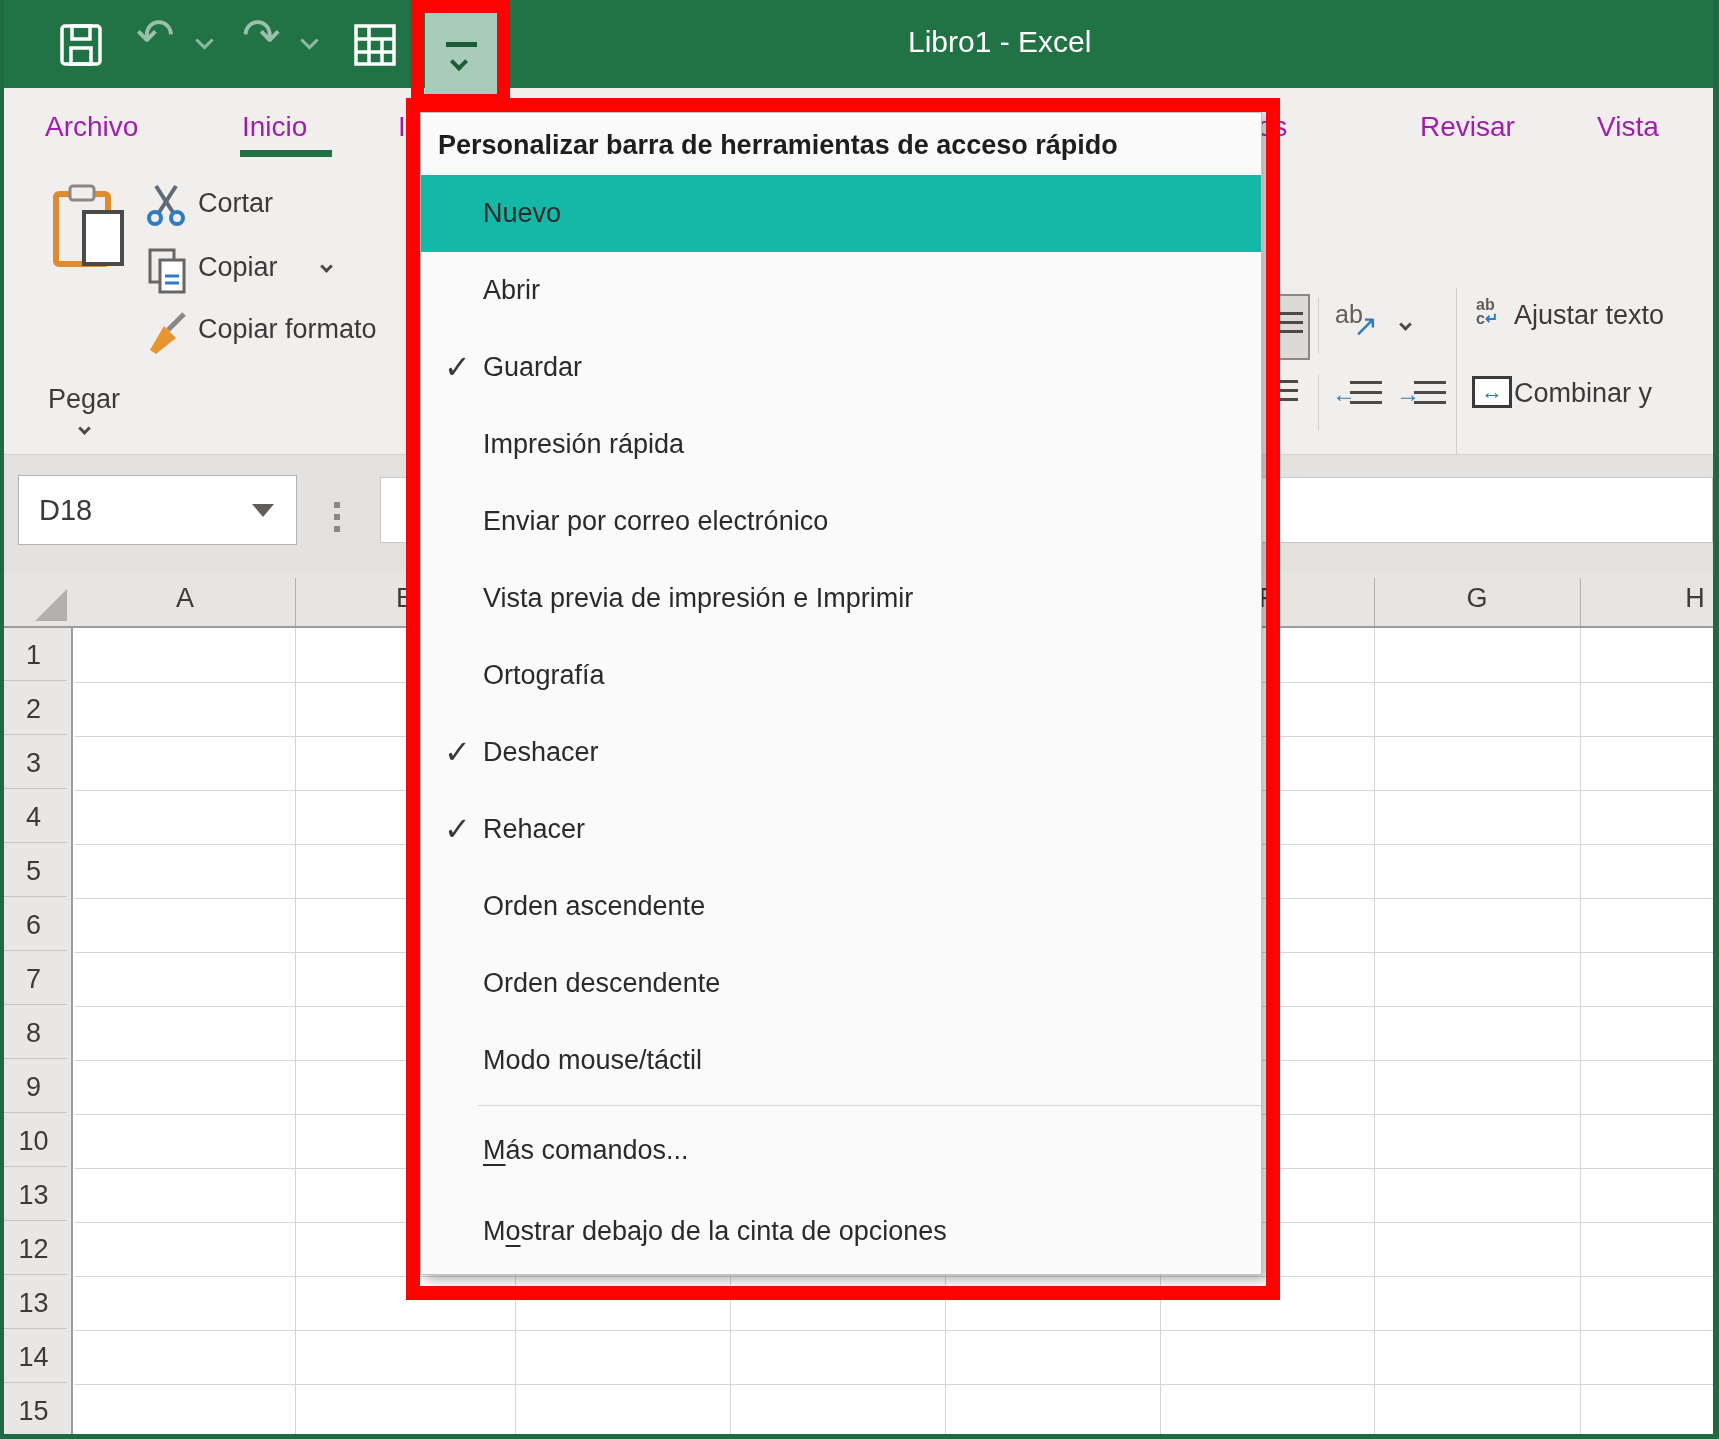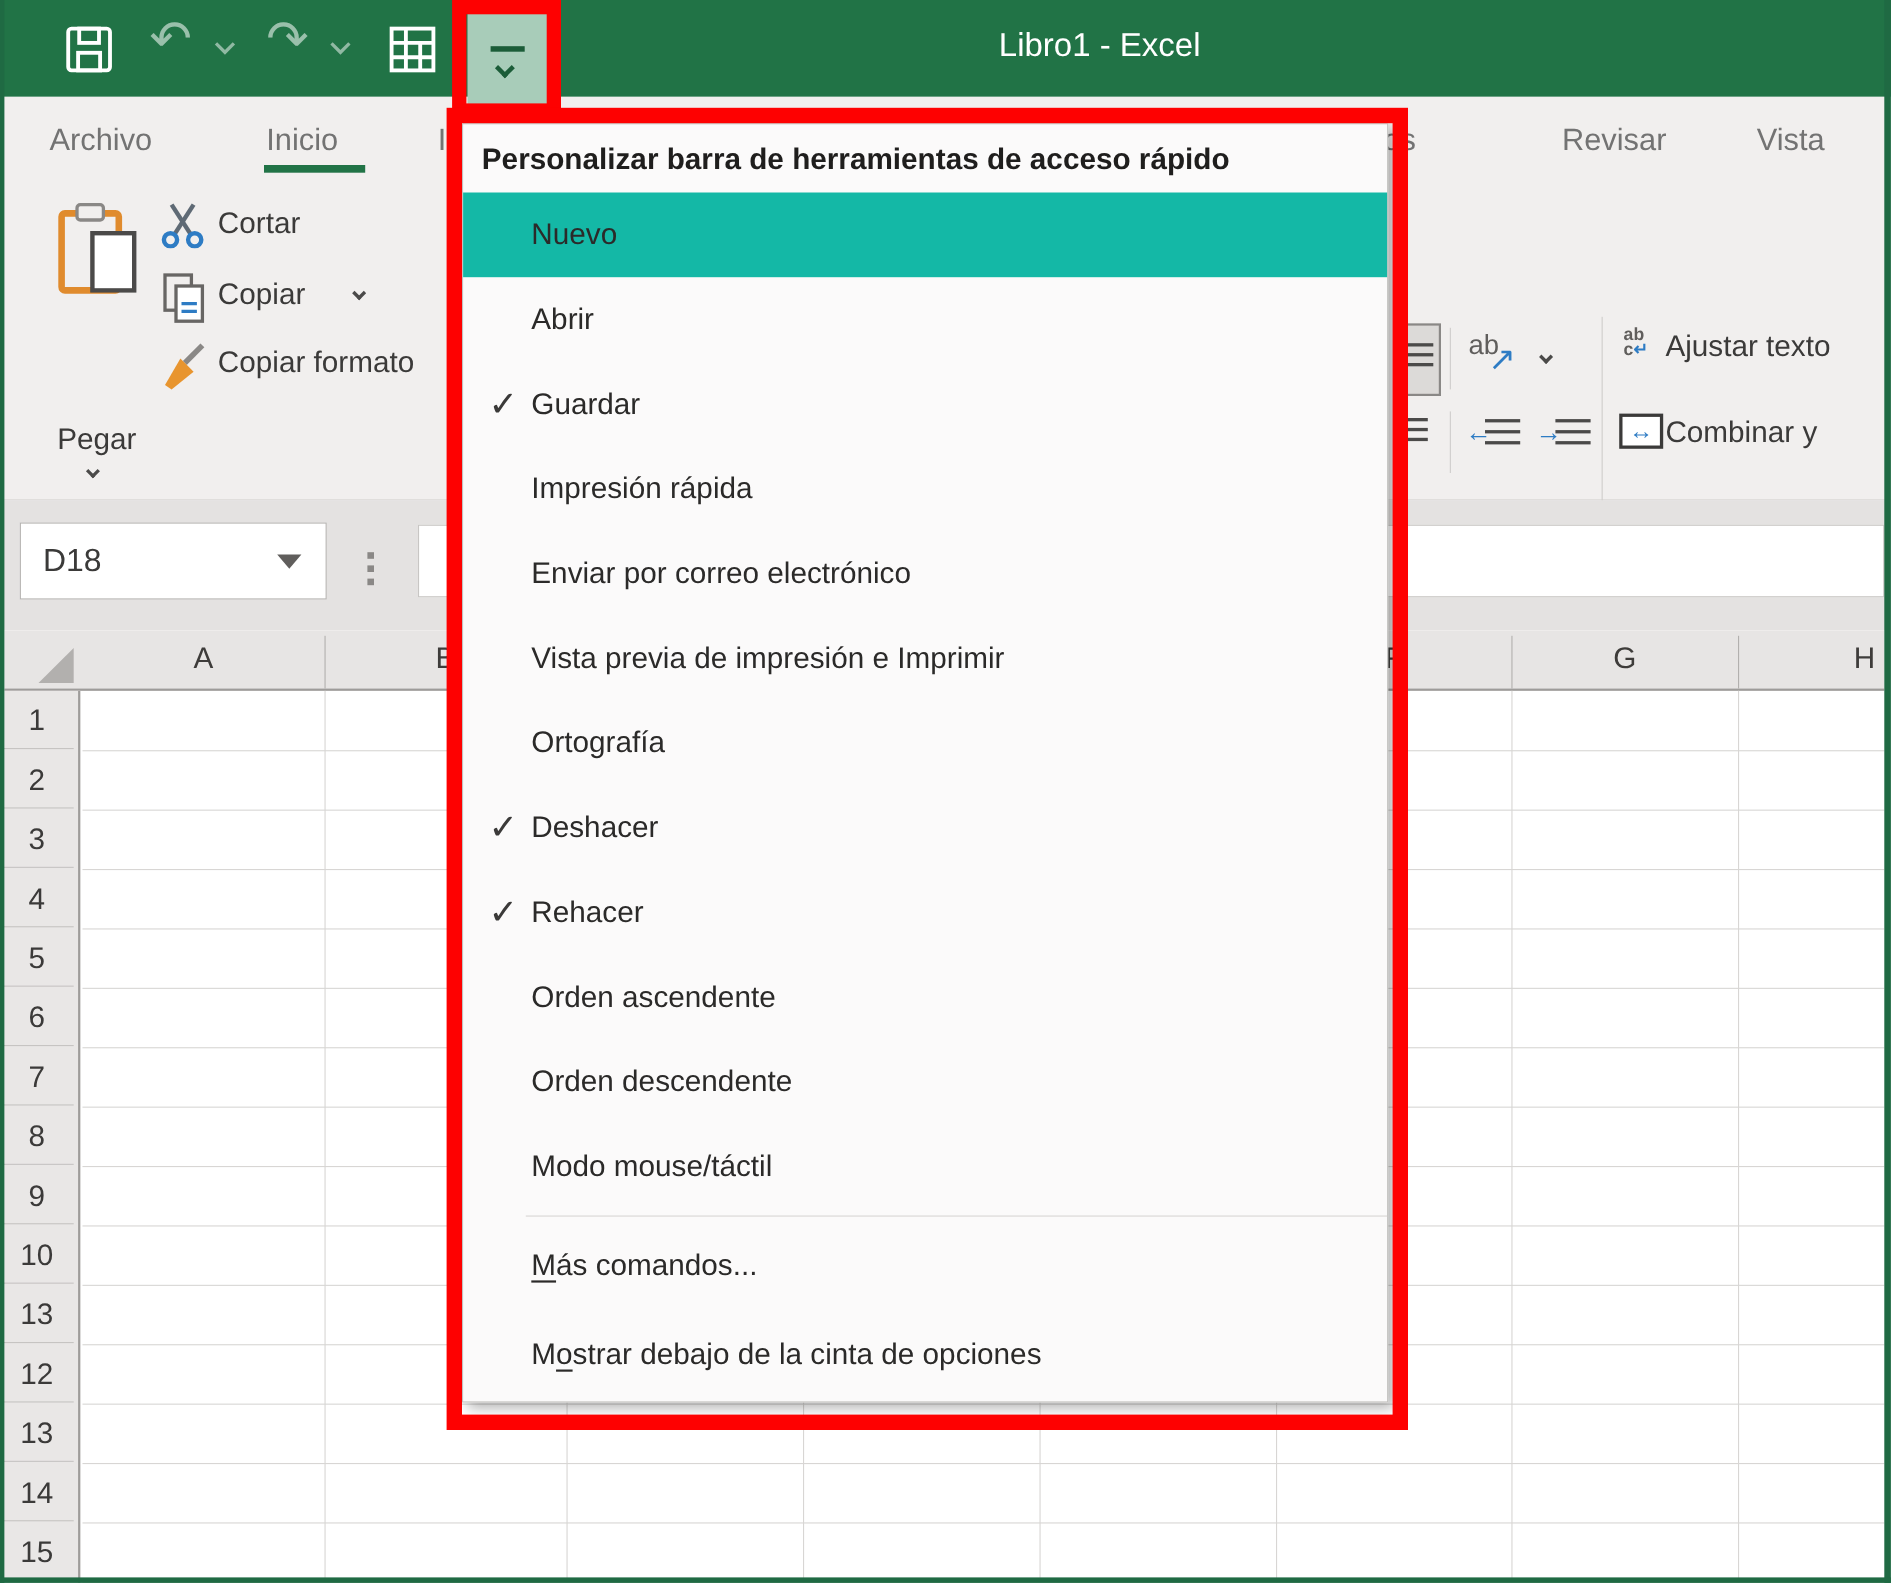--- a/index.html
+++ b/index.html
@@ -11,21 +11,21 @@
   .tb-icon{position:absolute;top:22px;}
   .tb-glyph{position:absolute;color:rgba(255,255,255,.55);font-size:46px;line-height:46px;}
   .tb-chev{position:absolute;width:13px;height:13px;border-right:3px solid rgba(255,255,255,.5);border-bottom:3px solid rgba(255,255,255,.5);transform:rotate(45deg);}
   .qat-btn{position:absolute;left:425px;top:11px;width:73px;height:84px;background:#a8ccb9;z-index:2;}
   .qat-bar{position:absolute;left:21px;top:31px;width:31px;height:5px;background:#1b5c38;}
   .qat-chev{position:absolute;left:26px;top:43px;width:16px;height:16px;border-right:5px solid #1b5c38;border-bottom:5px solid #1b5c38;transform:rotate(45deg) scale(.8);}
   .win-title{position:absolute;left:908px;top:25px;color:#fff;font-size:30px;white-space:pre;}
 
   
   .ribbon{position:absolute;left:0;top:88px;width:1719px;height:367px;background:#f1efee;border-bottom:1px solid #d5d3d1;}
-  .tab{position:absolute;top:23px;font-size:28px;color:#737373;white-space:nowrap;}
+  .tab{position:absolute;top:23px;font-size:28px;color:#a21caf;white-space:nowrap;}
   .tab-underline{position:absolute;left:240px;top:62px;width:92px;height:7px;background:#217346;}
   .tab-clip{overflow:hidden;width:10px;}
   .rb-left{position:absolute;left:0;top:74px;width:410px;height:293px;overflow:hidden;}
   .rb-right{position:absolute;left:1255px;top:74px;width:464px;height:293px;overflow:hidden;}
   .rb-label{position:absolute;font-size:27px;color:#3b3a39;white-space:nowrap;}
   .chev-sm{position:absolute;width:9px;height:9px;border-right:3px solid #4b4a49;border-bottom:3px solid #4b4a49;transform:rotate(45deg);}
   .vdiv{position:absolute;width:1px;background:#cfcdcb;}
   .lines3 i{display:block;height:3px;background:#4b4a49;margin:6px 0;}
   .sel-box{position:absolute;left:13px;top:132px;width:42px;height:66px;background:#dcdad8;border:2px solid #8a8886;padding:10px 5px 4px 5px;}
   .wrap-ic{position:absolute;font-size:16px;line-height:14px;color:#605e5c;font-weight:bold;}
@@ -118,21 +118,21 @@
     <span class="tab" style="left:1597px;">Vista</span>
 
     <div class="rb-left">
       <div style="position:absolute;left:48px;top:22px;">
         <svg width="78" height="92" viewBox="0 0 78 92">
           <rect x="8" y="10" width="52" height="70" rx="3" fill="none" stroke="#e08b2d" stroke-width="6"></rect>
           <rect x="22" y="2" width="24" height="14" rx="3" fill="#f1efee" stroke="#8a8886" stroke-width="3"></rect>
           <rect x="36" y="28" width="38" height="52" fill="#fff" stroke="#4b4a49" stroke-width="4"></rect>
         </svg>
       </div>
-      <div class="rb-label" style="left:28px;top:222px;width:96px;text-align:right;">Pegar</div>
+      <div class="rb-label" style="left:48px;top:222px;width:96px;text-align:left;">Pegar</div>
       <span class="chev-sm" style="left:80px;top:262px;"></span>
 
       <div style="position:absolute;left:146px;top:22px;">
         <svg width="40" height="42" viewBox="0 0 40 42">
           <line x1="10" y1="2" x2="28" y2="30" stroke="#5f6a75" stroke-width="4"></line>
           <line x1="30" y1="2" x2="12" y2="30" stroke="#5f6a75" stroke-width="4"></line>
           <circle cx="9" cy="34" r="6" fill="none" stroke="#2e7cc4" stroke-width="4"></circle>
           <circle cx="31" cy="34" r="6" fill="none" stroke="#2e7cc4" stroke-width="4"></circle>
         </svg>
       </div>

